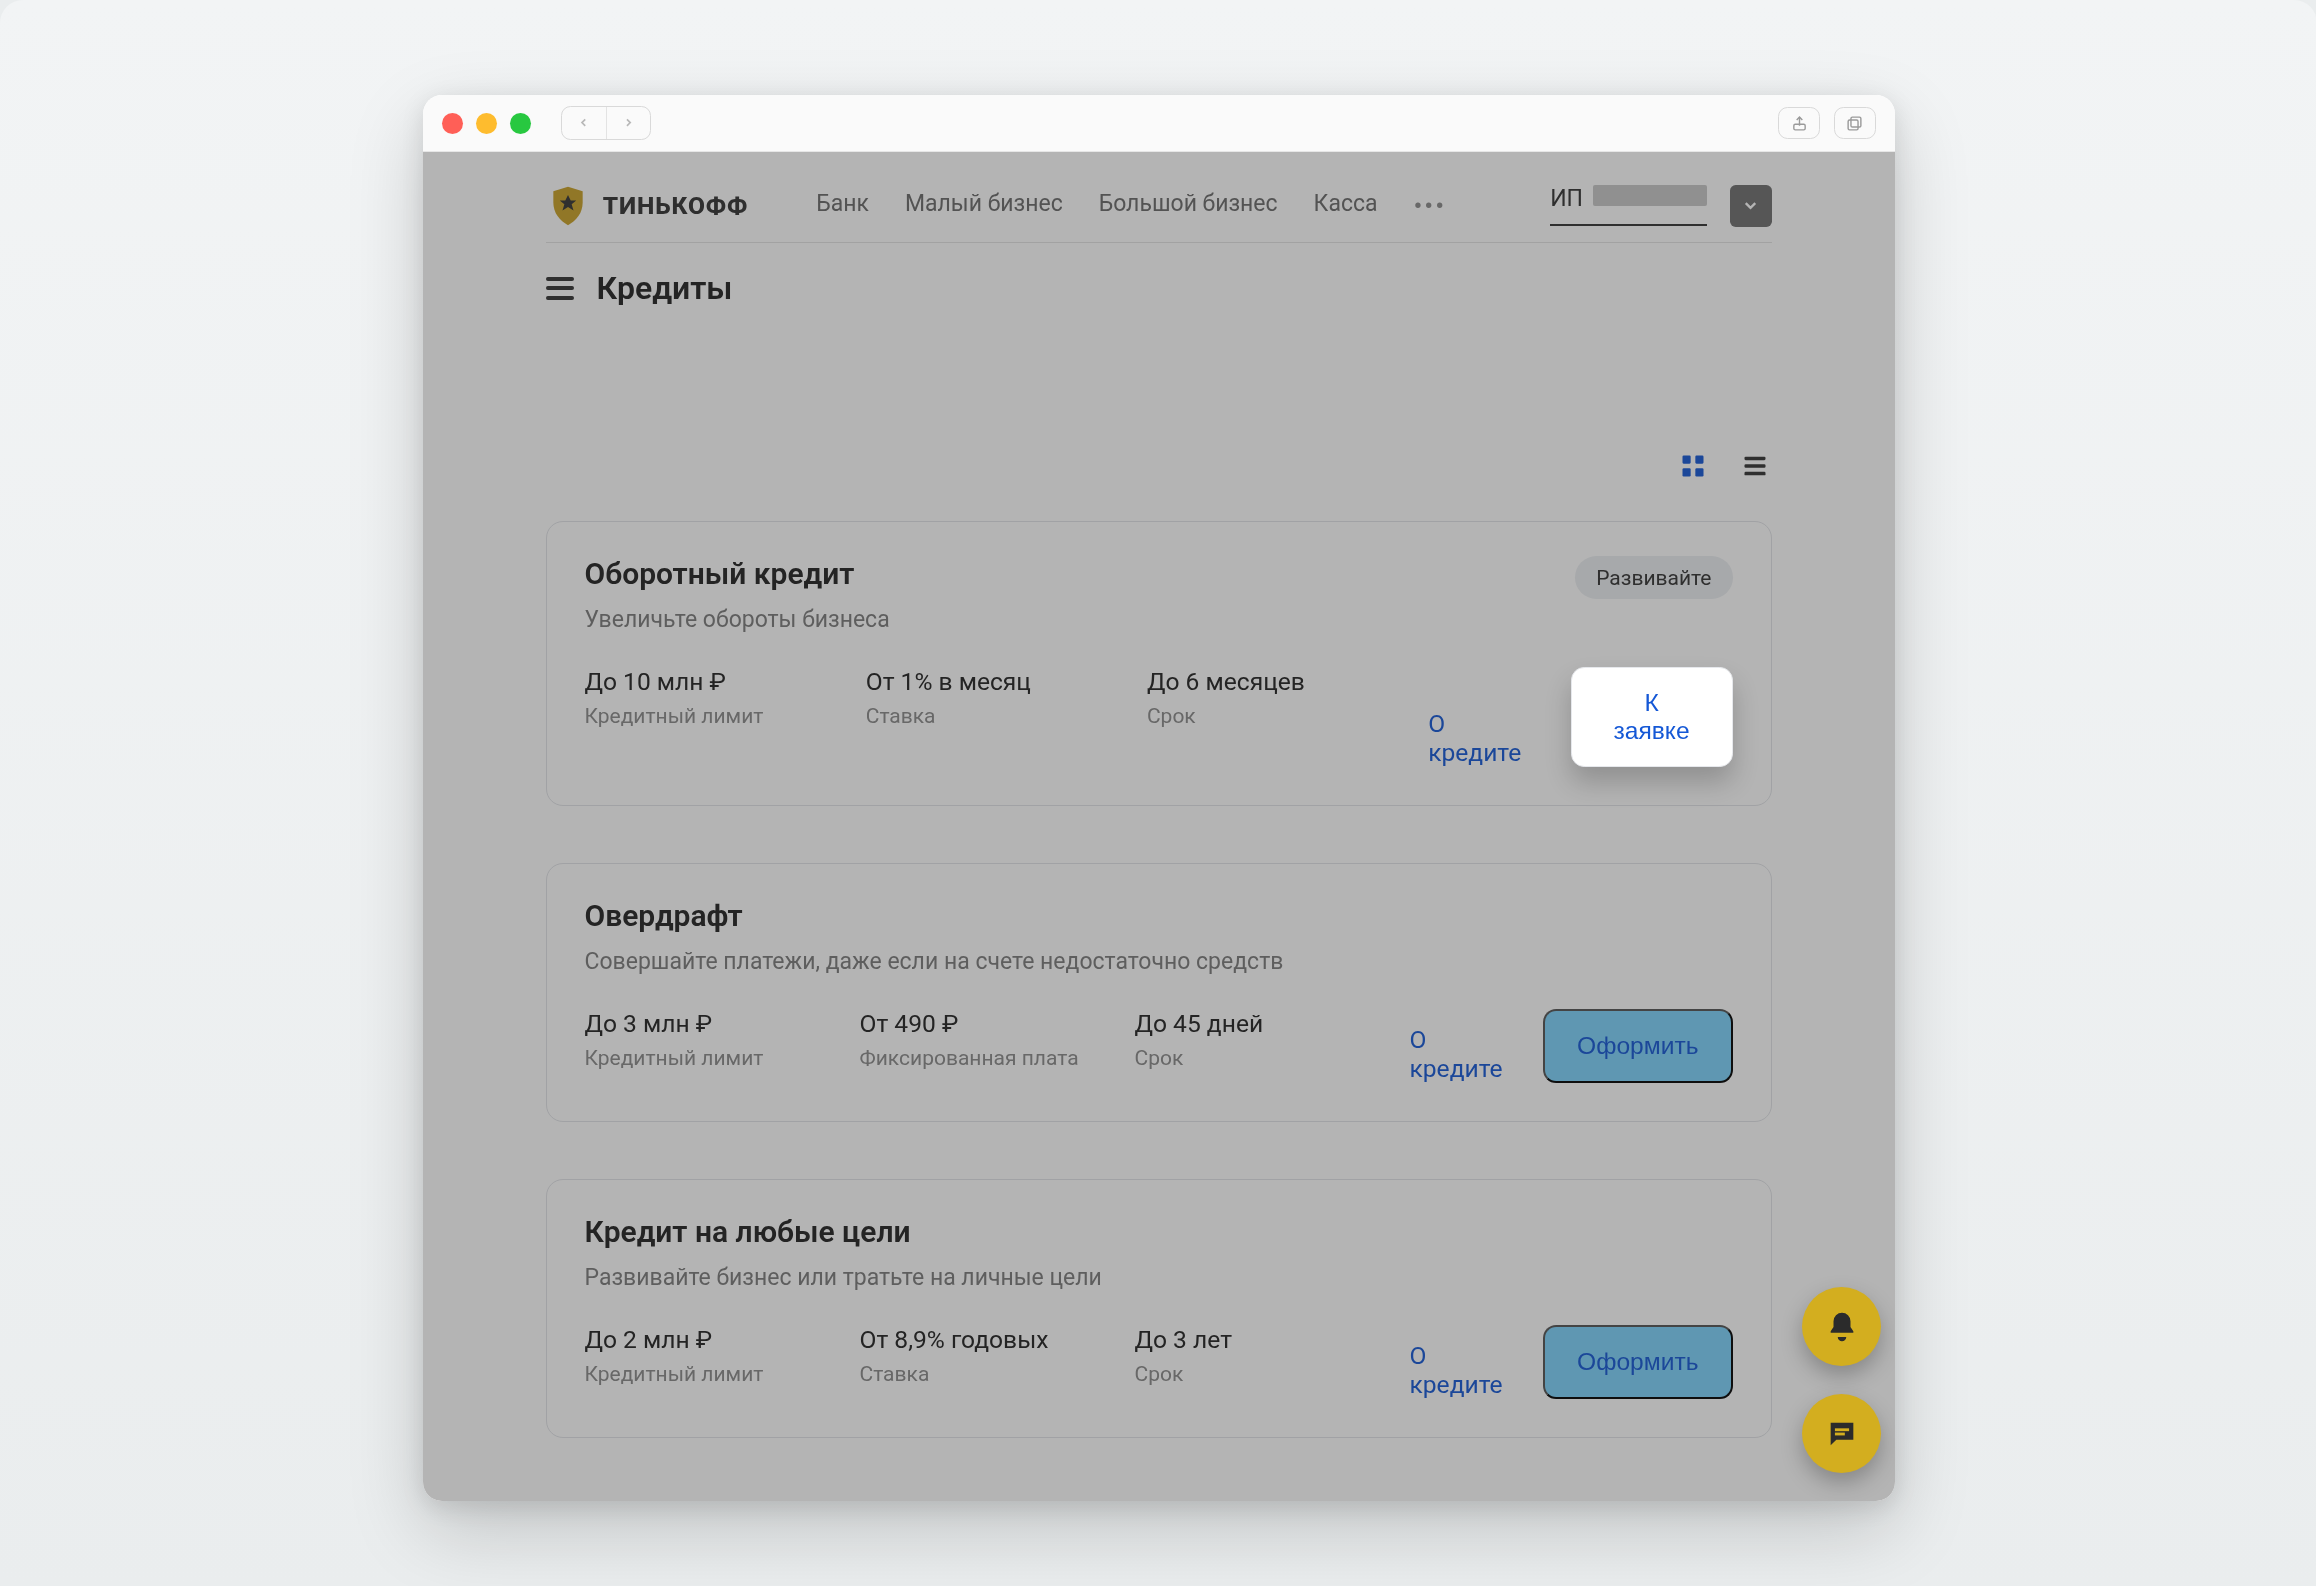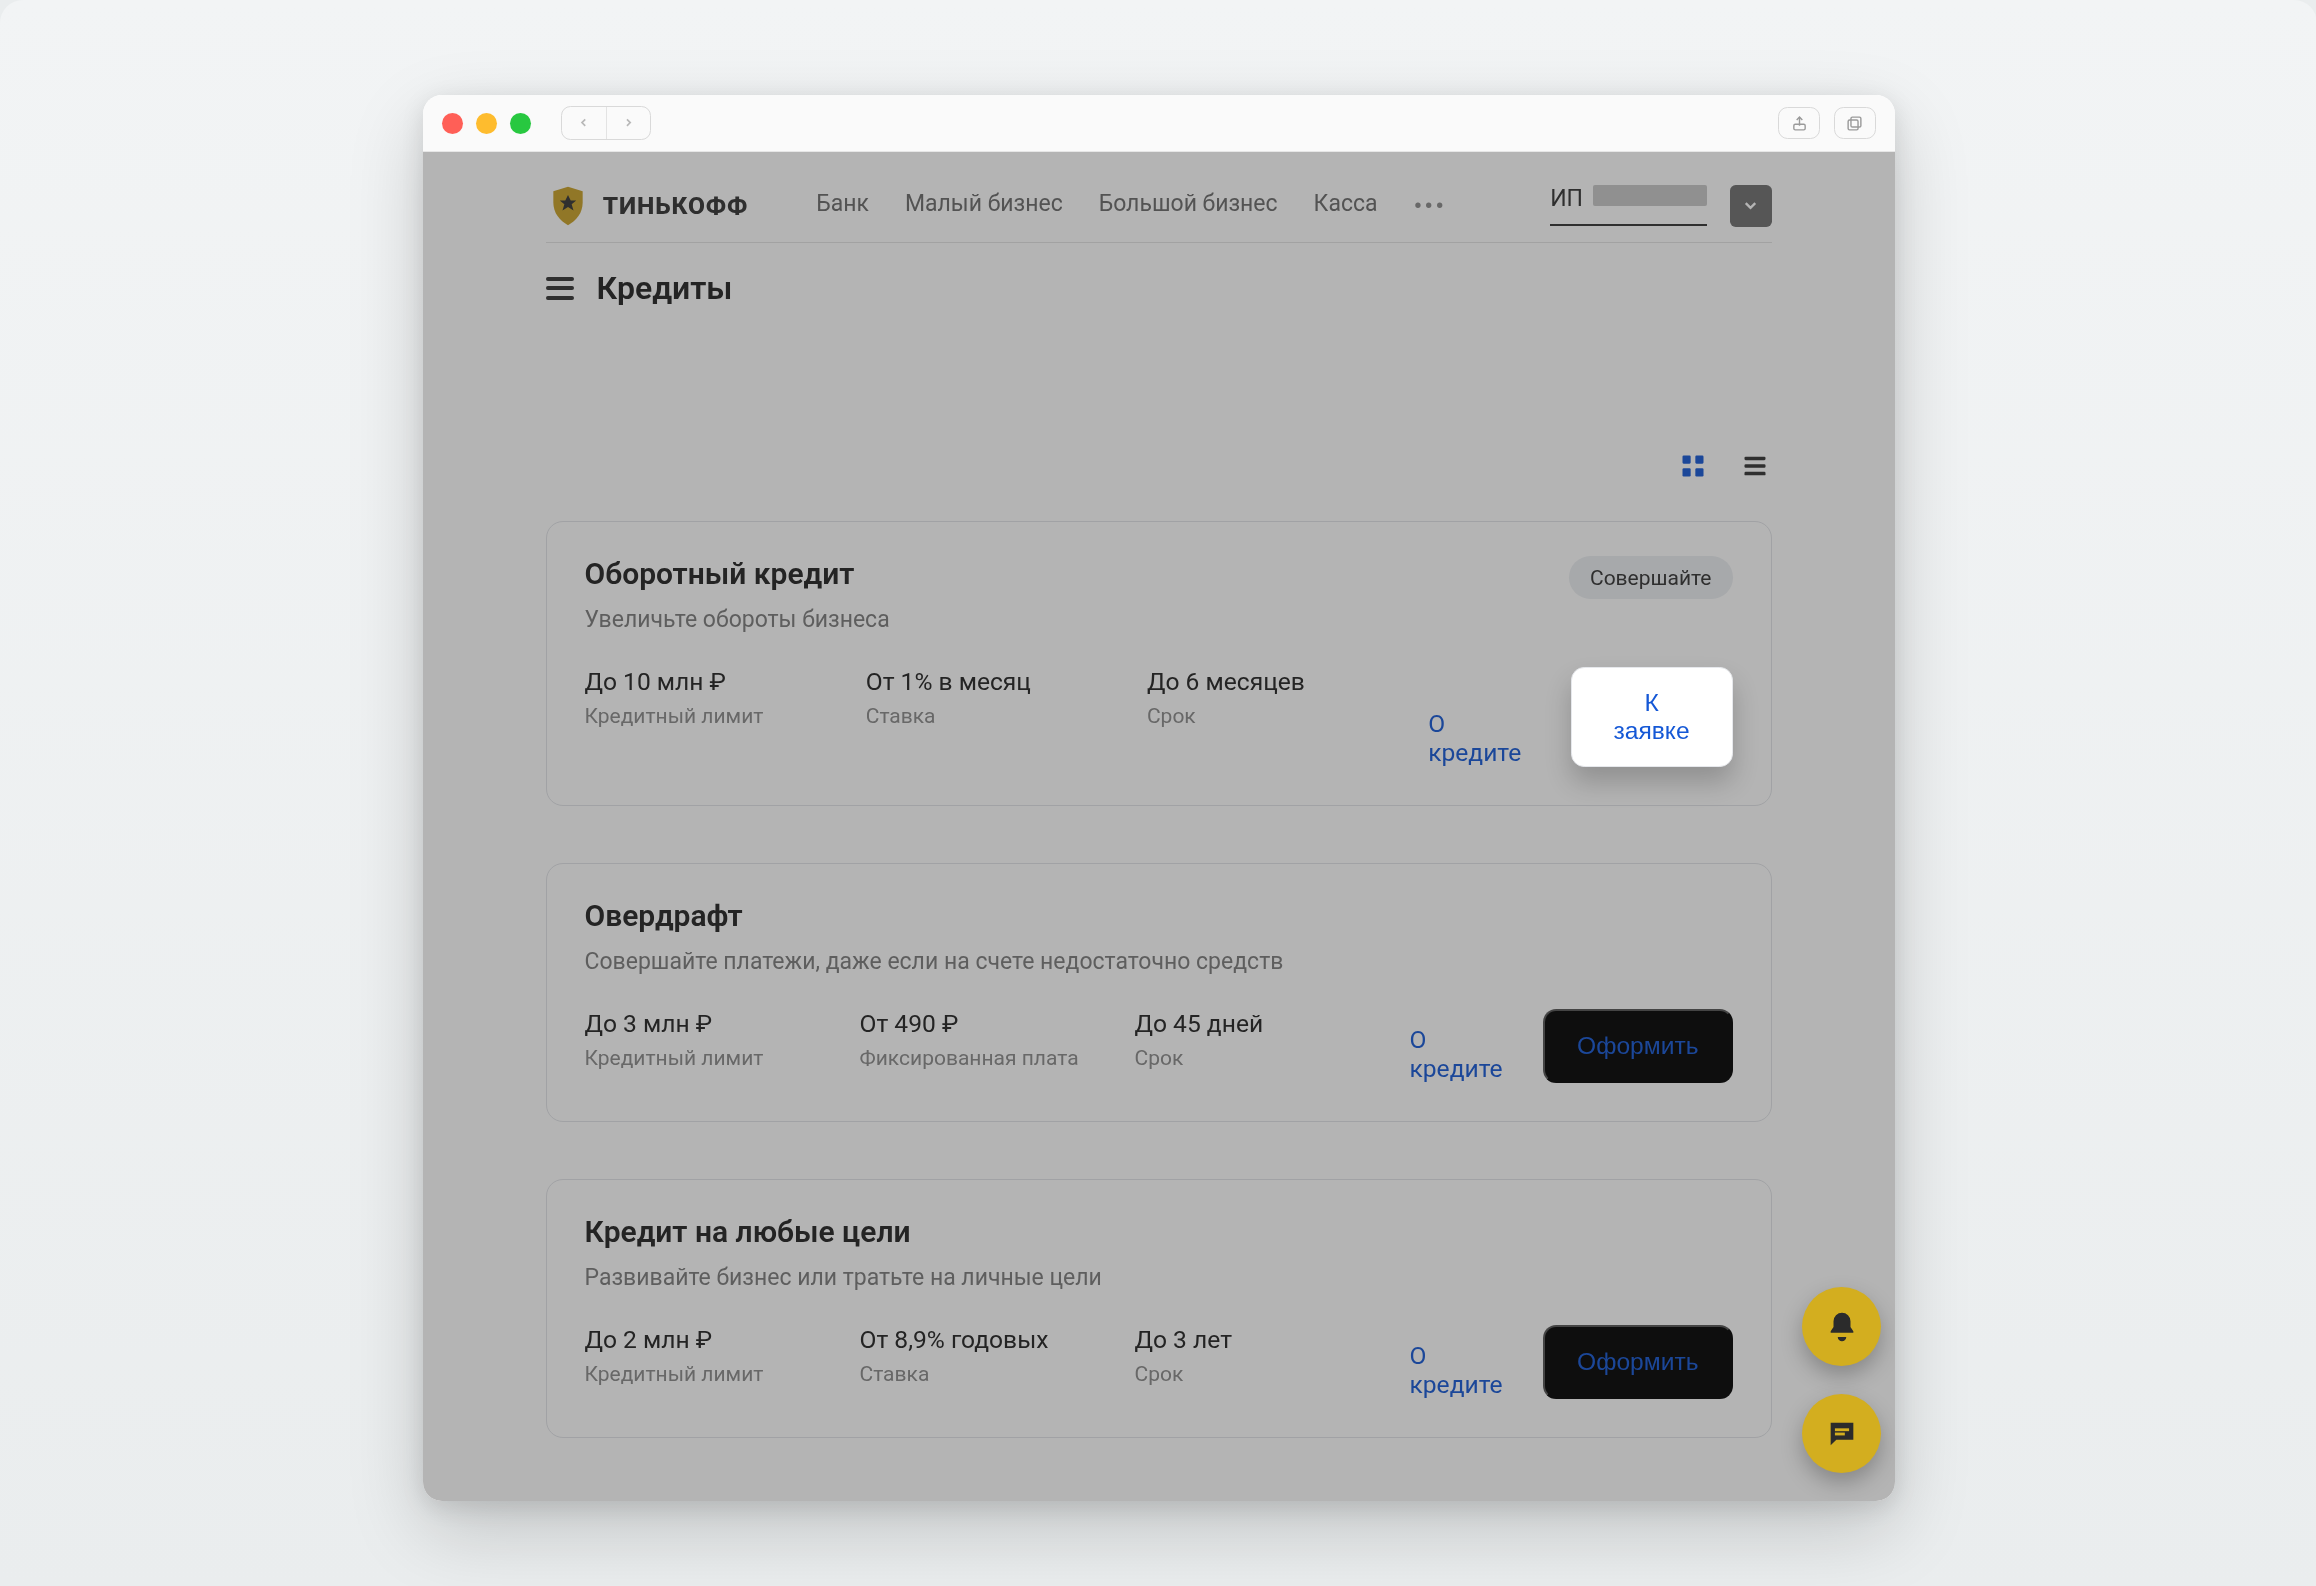--- a/index.html
+++ b/index.html
@@ -95,21 +95,21 @@
 
 .stats-row{ display:flex; align-items:flex-start; gap:0; margin-top:34px; }
 .stat{ width: 284px; }
 .stat .val{ font-size:24.6px; color:#222; }
 .stat .lbl{ font-size:21px; color:#8a8a8a; margin-top:7.6px; max-width:227px; }
 
 .actions{ margin-left:auto; display:flex; align-items:flex-end; gap:28px; }
 .link-btn{ color:#1558d6; font-size:24.6px; text-decoration:none; }
 .btn{ border-radius:13.2px; padding:21px 32px; font-size:24.6px; }
 .btn.primary-white{ background:#fff; color:#1558d6; border:0.9px solid #e6e8ec; box-shadow:0 15px 26.5px rgba(0,0,0,0.20); position:relative; z-index:20; }
-.btn.ghost{ background:#000000; color:#1558d6; }
+.btn.ghost{ background:#7dd3fc; color:#1558d6; }
 
 .dim-overlay{
   position:absolute; inset:0; background:rgba(40,40,40,0.35);
   pointer-events:none; z-index:10;
 }
 .above-overlay{ position:relative; z-index:20; }
 
 .fab-col{ position:absolute; right:13.2px; bottom:28px; display:flex; flex-direction:column; gap:28px; z-index:40; }
 .fab{ width:79px; height:79px; border-radius:50%; background:#d3ae1f; display:flex; align-items:center; justify-content:center; box-shadow:0 9.5px 21px rgba(0,0,0,0.25); }
 </style>
@@ -216,21 +216,21 @@
           </div>
 
           <div class="cards">
 
             <div class="card">
               <div class="card-head">
                 <div>
                   <div class="card-title">Оборотный кредит</div>
                   <div class="card-sub">Увеличьте обороты бизнеса</div>
                 </div>
-                <div class="badge">Совершайте</div>
+                <div class="badge">Развивайте</div>
               </div>
               <div class="stats-row">
                 <div class="stat">
                   <div class="val">До 10 млн ₽</div>
                   <div class="lbl">Кредитный лимит</div>
                 </div>
                 <div class="stat">
                   <div class="val">От 1% в месяц</div>
                   <div class="lbl">Ставка</div>
                 </div>

